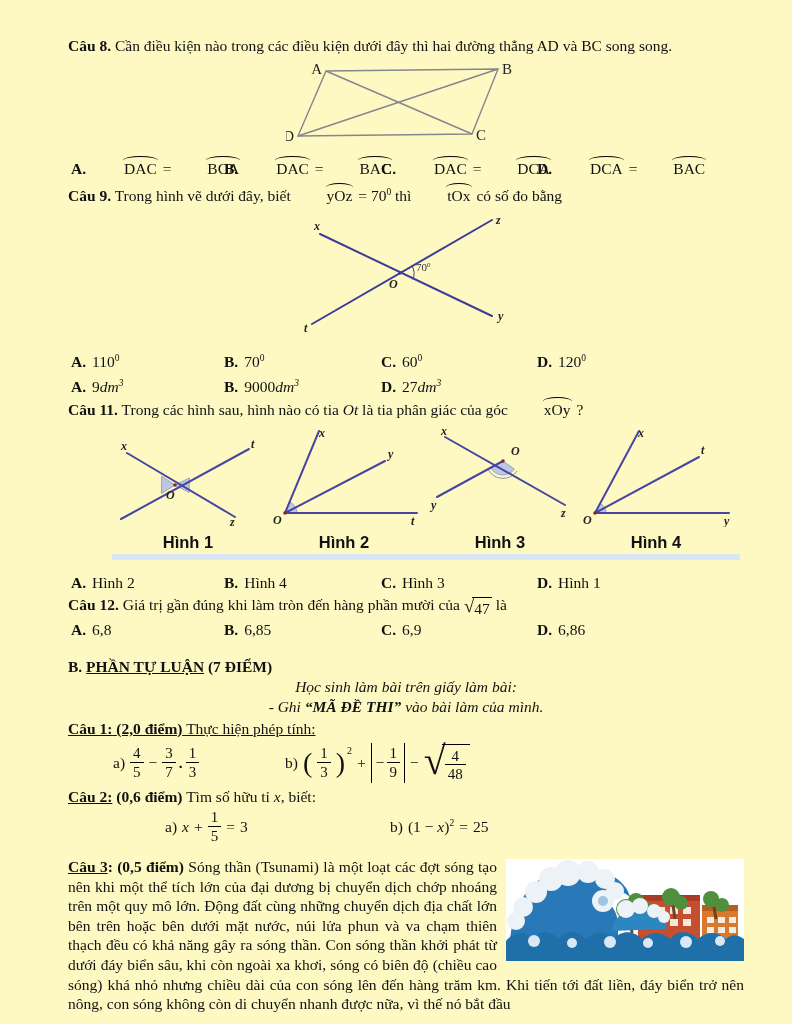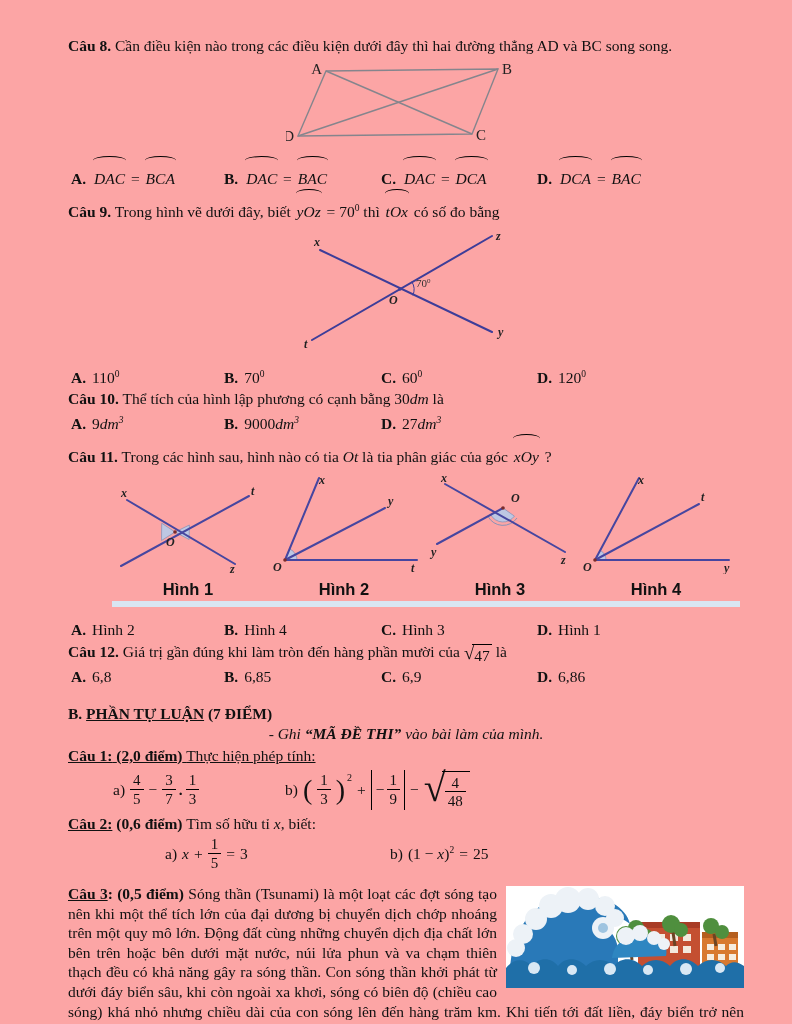--- a/index.html
+++ b/index.html
@@ -1,34 +1,34 @@
 <!DOCTYPE html>
 <html><head>
 <meta charset="utf-8">
 <style>
   html,body{margin:0;padding:0;background:#e8e8e8;}
-  .page{position:relative;width:792px;height:1024px;background:#fca5a5;overflow:hidden;
+  .page{position:relative;width:792px;height:1024px;background:#fef9c3;overflow:hidden;
         font-family:"Liberation Serif","DejaVu Serif",serif;color:#111;
         padding:0;box-sizing:border-box;}
   .content{position:absolute;left:68px;top:36px;width:676px;}
   .line{font-size:15.5px;line-height:20px;margin:0;}
   .b{font-weight:bold;}
   .i{font-style:italic;}
   .u{text-decoration:underline;}
   .center{text-align:center;}
   
   .opts{display:grid;grid-template-columns:153px 157px 156px auto;padding-left:3px;
         font-size:15.5px;line-height:20px;margin:1px 0;}
   .opt{white-space:nowrap;}
   .opt .letter{font-weight:bold;margin-right:6px;}
   sup.deg{font-size:9.5px;vertical-align:6px;}
   sup.cube{font-size:9.5px;vertical-align:6px;font-style:italic;}
   .unit{font-style:italic;}
   
-  .hat{position:relative;font-style:italic;display:inline-block;padding:10px 2px 0 2px;}
+  .hat{position:relative;display:inline-block;padding:0 2px 0 2px;margin-left:30px;}
   .hat::before{content:"";position:absolute;top:-3px;left:1px;right:1px;height:6px;
     border-top:1.3px solid #000;border-radius:100% 100% 0 0 / 130% 130% 0 0;}
   
   .fr{display:inline-block;text-align:center;vertical-align:middle;font-size:15px;}
   .fr .n{display:block;line-height:1.1;padding:0 3px;}
   .fr .d{display:block;line-height:1.2;border-top:1.2px solid #000;padding:0 3px;}
   
   .mrow{position:relative;height:48px;}
   .mrow2{position:relative;height:40px;}
   .mexpr{position:absolute;top:0;display:inline-flex;align-items:center;gap:5px;
@@ -118,26 +118,20 @@
     </svg>
   </div>
 
   <div class="opts">
     <span class="opt"><span class="letter">A.</span><span>110</span><sup class="deg">0</sup></span>
     <span class="opt"><span class="letter">B.</span><span>70</span><sup class="deg">0</sup></span>
     <span class="opt"><span class="letter">C.</span><span>60</span><sup class="deg">0</sup></span>
     <span class="opt"><span class="letter">D.</span><span>120</span><sup class="deg">0</sup></span>
   </div>
 
-  <p class="line">
-    <span class="b">Câu 10.</span>
-    <span>Thể tích của hình lập phương có cạnh bằng</span>
-    <span>30</span><span class="unit">dm</span>
-    <span>là</span>
-  </p>
 
   <div class="opts">
     <span class="opt"><span class="letter">A.</span><span>9</span><span class="unit">dm</span><sup class="cube">3</sup></span>
     <span class="opt"><span class="letter">B.</span><span>9000</span><span class="unit">dm</span><sup class="cube">3</sup></span>
     <span class="opt"><span class="letter">D.</span><span>27</span><span class="unit">dm</span><sup class="cube">3</sup></span>
   </div>
 
   <p class="line" style="margin-top:3px;">
     <span class="b">Câu 11.</span>
     <span>Trong các hình sau, hình nào có tia</span>
@@ -247,20 +241,21 @@
     <span class="opt"><span class="letter">D.</span><span>6,86</span></span>
   </div>
 
   <div class="gap16"></div>
 
   <p class="line">
     <span class="b">B.</span>
     <span class="b u">PHẦN TỰ LUẬN</span>
     <span class="b">(7 ĐIỂM)</span>
   </p>
+  <p class="line center i">Học sinh làm bài trên giấy làm bài:</p>
   <p class="line center i">
     <span>- Ghi</span>
     <span class="b">“MÃ ĐỀ THI”</span>
     <span>vào bài làm của mình.</span>
   </p>
 
   <p class="line" style="margin-top:2px;text-decoration:underline;">
     <span class="b u">Câu 1:</span>
     <span class="b">(2,0 điểm)</span>
     <span>Thực hiện phép tính:</span>

